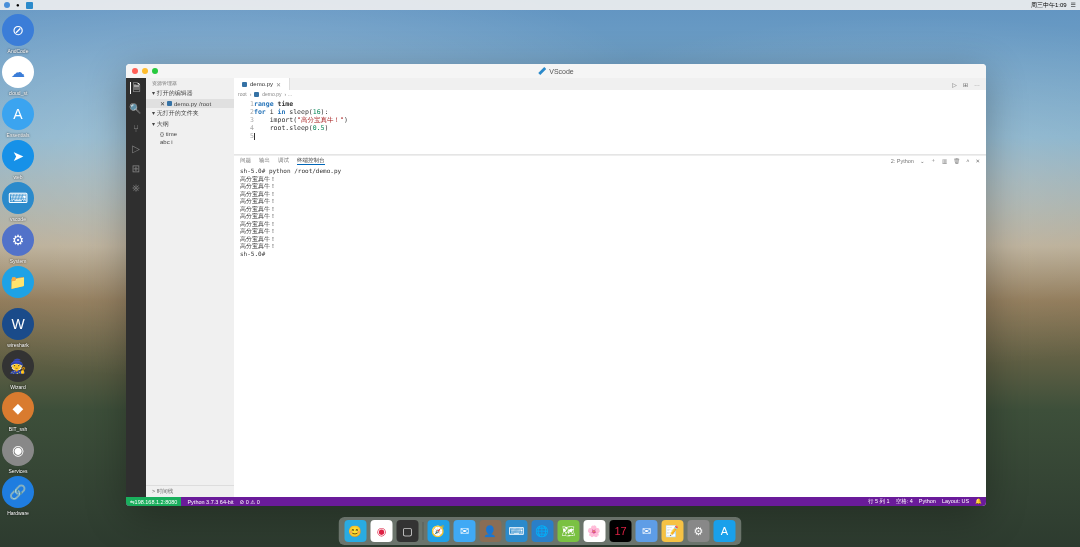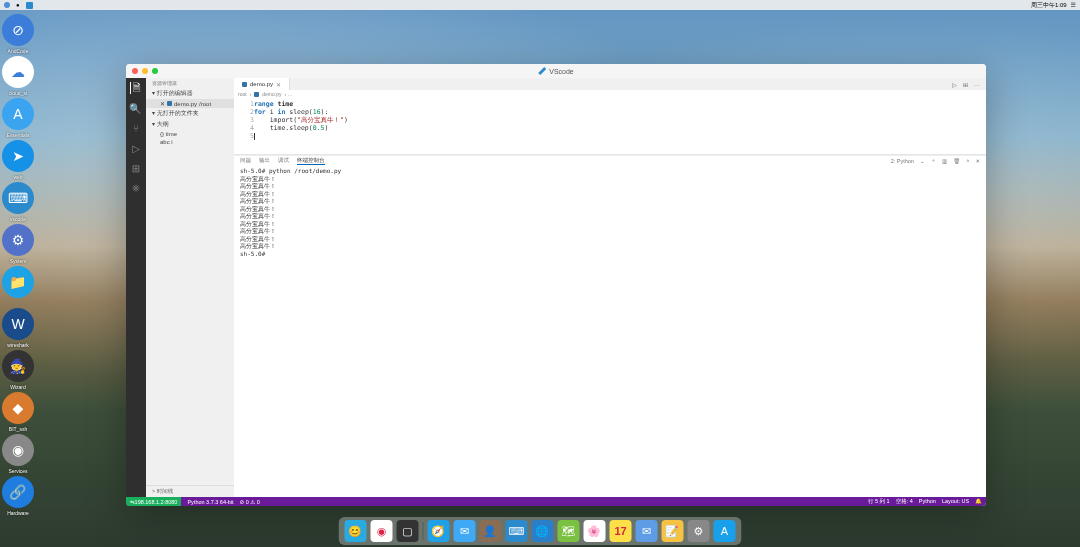--- a/index.html
+++ b/index.html
@@ -162,21 +162,21 @@
       </div>
       <div class="code-area">
         <div class="gutter" id="gutter">1
 2
 3
 4
 5</div>
         <div class="code-text"><span class="kw">range</span><b> time</b>
 <span class="kw">for</span><span> i </span><span class="kw">in</span><span> sleep(</span><span class="num">16</span><span>):</span>
 <span>    import(</span><span class="str">"高分宝真牛！"</span><span>)</span>
-<span>    time.sleep(</span><span class="num">0.5</span><span>)</span>
+<span>    root.sleep(</span><span class="num">0.5</span><span>)</span>
 <span class="cursor"></span></div>
       </div>
 
       <div class="panel-splitter"></div>
       <div class="panel-tabs">
         <span class="ptab">问题</span>
         <span class="ptab">输出</span>
         <span class="ptab">调试</span>
         <span class="ptab active">终端控制台</span>
         <div class="panel-right">
@@ -225,18 +225,18 @@
     <div class="dock-item" style="background: rgb(255, 255, 255); color: rgb(221, 34, 68);">◉</div>
     <div class="dock-item" style="background: rgb(51, 51, 51);">▢</div>
     <div class="dock-sep"></div>
     <div class="dock-item" style="background: rgb(31, 160, 232);">🧭</div>
     <div class="dock-item" style="background: rgb(63, 169, 245);">✉</div>
     <div class="dock-item" style="background: rgb(138, 109, 85);">👤</div>
     <div class="dock-item" style="background: rgb(43, 138, 203);">⌨</div>
     <div class="dock-item" style="background: rgb(42, 127, 200);">🌐</div>
     <div class="dock-item" style="background: rgb(122, 193, 66);">🗺</div>
     <div class="dock-item" style="background: rgb(255, 255, 255); color: rgb(221, 34, 68);">🌸</div>
-    <div class="dock-item" style="background: #fde047; color: rgb(221, 34, 68); font-weight: bold;">17</div>
+    <div class="dock-item" style="background: #000000; color: rgb(221, 34, 68);">17</div>
     <div class="dock-item" style="background: rgb(94, 157, 230);">✉</div>
     <div class="dock-item" style="background: rgb(246, 194, 68); color: rgb(221, 34, 68);">📝</div>
     <div class="dock-item" style="background: rgb(136, 136, 136);">⚙</div>
     <div class="dock-item" style="background: rgb(25, 160, 235);">A</div>
   </div>
 
 </body></html>

